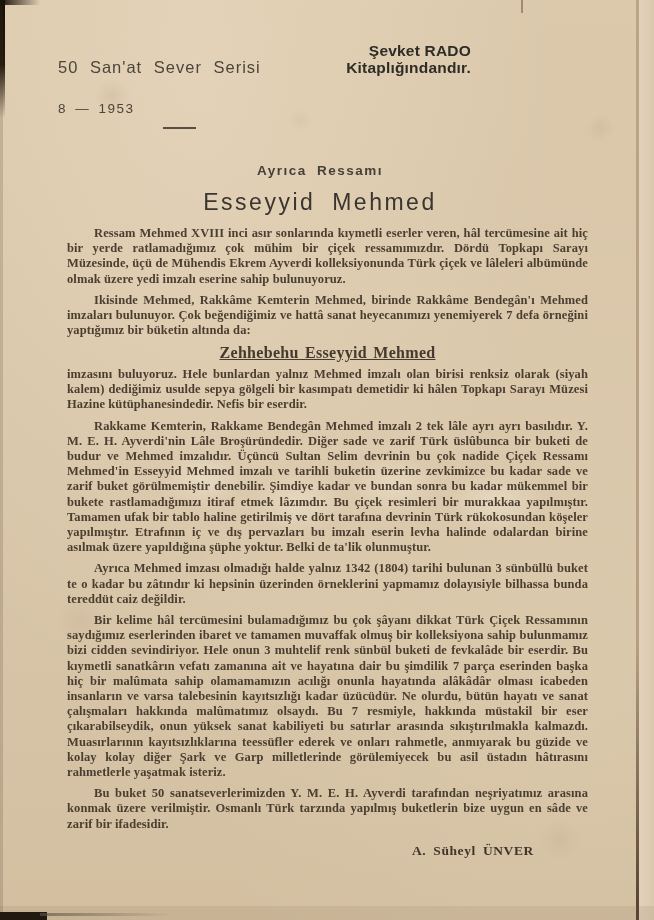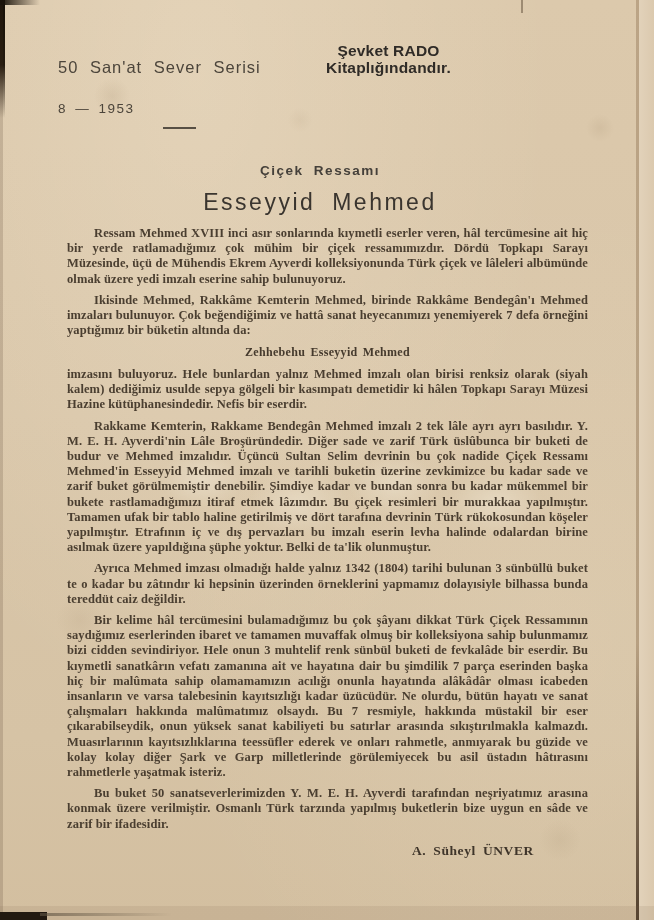--- a/index.html
+++ b/index.html
@@ -43,36 +43,36 @@
   .edge-bottom-shade{position:absolute;left:0;bottom:0;width:100%;height:14px;background:rgba(120,98,70,0.12);}
   .corner-bottom-left{position:absolute;left:0;bottom:0;width:47px;height:8px;background:#221910;}
   .bottom-line{position:absolute;left:40px;bottom:4px;width:132px;height:3px;
     background:linear-gradient(90deg,rgba(95,83,66,0.65), rgba(95,83,66,0));}
   
   .series-block{position:absolute;left:58px;top:58px;width:242px;text-align:left;
     font-family:"Liberation Sans","DejaVu Sans",sans-serif;color:#4c453b;}
   .series-title{font-size:16.5px;letter-spacing:1px;word-spacing:6px;}
   .series-number{margin-top:24px;font-size:13.5px;letter-spacing:1.5px;word-spacing:3px;}
   .series-rule{width:33px;height:2px;background:#574f44;margin:11px auto 0 auto;}
-  .stamp{position:absolute;left:306px;top:42px;width:165px;text-align:center;
+  .stamp{position:absolute;left:306px;top:42px;width:165px;text-align:right;
     font-family:"Liberation Sans","DejaVu Sans",sans-serif;font-weight:bold;
     color:#2f2b27;font-size:15.5px;line-height:17px;letter-spacing:0.2px;}
   
   .title-block{position:absolute;left:0;top:163px;width:640px;text-align:center;
     font-family:"Liberation Sans","DejaVu Sans",sans-serif;color:#3e3931;}
   .subtitle{font-size:13.5px;font-weight:bold;letter-spacing:1.5px;word-spacing:5px;color:#45403a;}
   .main-title{margin-top:11px;font-size:23px;letter-spacing:2.5px;word-spacing:8px;color:#3a352f;}
   
   .body-text{position:absolute;left:67px;top:226px;width:521px;
     font-size:12.5px;line-height:15.2px;color:#4a3e30;font-weight:bold;
     text-align:justify;letter-spacing:0.1px;}
   .body-text p{margin:0 0 6px 0;text-indent:27px;}
   .body-text p.no-indent{text-indent:0;}
   .inscription{margin:4px 0 5px 0;text-align:center;font-weight:bold;color:#453a2d;}
-  .inscription div{line-height:17.5px;font-size:12px;letter-spacing:0.3px;word-spacing:2px;}
+  .inscription div{line-height:17.5px;font-size:16px;letter-spacing:0.3px;word-spacing:2px;text-decoration:underline;}
   .signature{position:absolute;left:412px;top:843px;font-size:13.5px;font-weight:bold;
     color:#3f352a;letter-spacing:0.6px;word-spacing:3px;}
 </style>
 </head>
 <body>
 
 <div class="page">
 
   <div class="texture"></div>
   <div class="bleed"></div>
@@ -91,21 +91,21 @@
     <div class="series-number">8 — 1953</div>
     <div class="series-rule"></div>
   </div>
 
   <div class="stamp">
     <div>Şevket RADO</div>
     <div>Kitaplığındandır.</div>
   </div>
 
   <div class="title-block">
-    <div class="subtitle">Çiçek Ressamı</div>
+    <div class="subtitle">Ayrıca Ressamı</div>
     <div class="main-title">Esseyyid Mehmed</div>
   </div>
 
   <div class="body-text">
     <p>Ressam Mehmed XVIII inci asır sonlarında kıymetli eserler veren, hâl tercümesine ait hiç bir yerde ratlamadığımız çok mühim bir çiçek ressamımızdır. Dördü Topkapı Sarayı Müzesinde, üçü de Mühendis Ekrem Ayverdi kolleksiyonunda Türk çiçek ve lâleleri albümünde olmak üzere yedi imzalı eserine sahip bulunuyoruz.</p>
     <p>Ikisinde Mehmed, Rakkâme Kemterin Mehmed, birinde Rakkâme Bendegân'ı Mehmed imzaları bulunuyor. Çok beğendiğimiz ve hattâ sanat heyecanımızı yenemiyerek 7 defa örneğini yaptığımız bir büketin altında da:</p>
     <div class="inscription">
       <div>Zehhebehu Esseyyid Mehmed</div>
     </div>
     <p class="no-indent">imzasını buluyoruz. Hele bunlardan yalnız Mehmed imzalı olan birisi renksiz olarak (siyah kalem) dediğimiz usulde sepya gölgeli bir kasımpatı demetidir ki hâlen Topkapı Sarayı Müzesi Hazine kütüphanesindedir. Nefis bir eserdir.</p>

